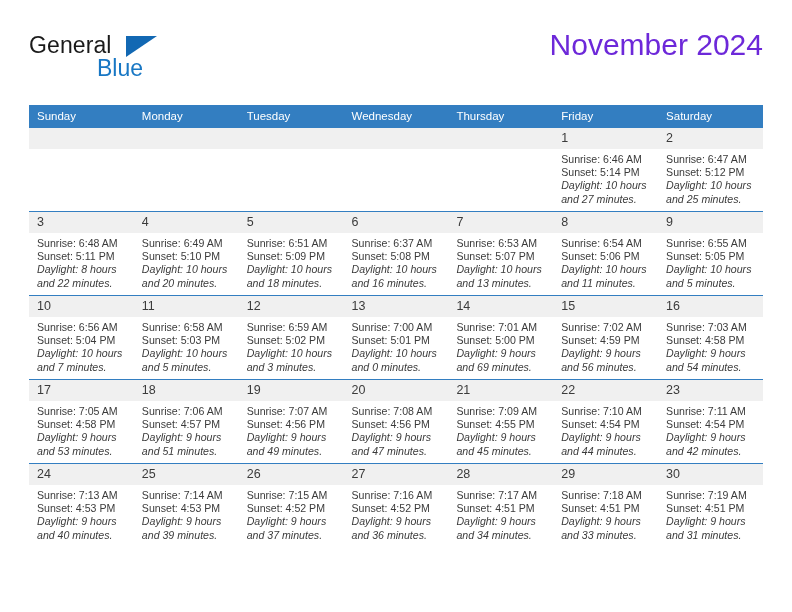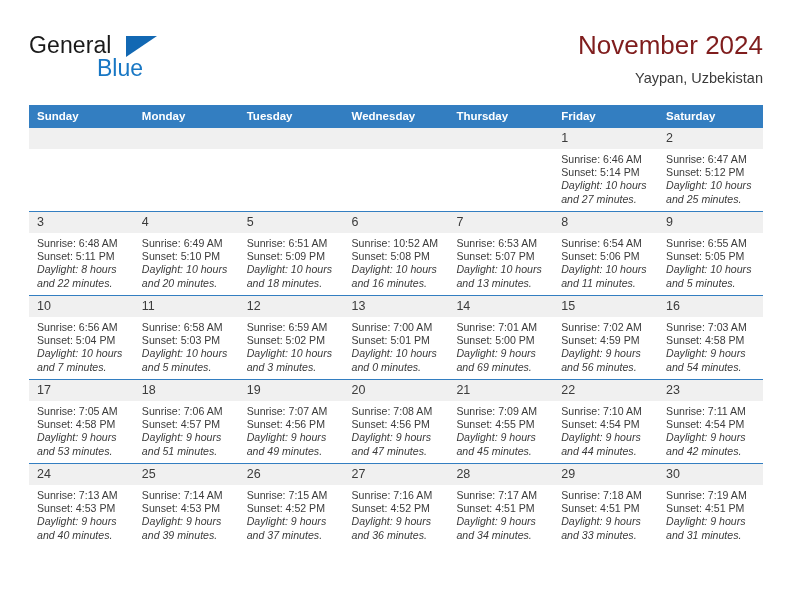--- a/index.html
+++ b/index.html
@@ -64,22 +64,22 @@
     font-family: "Liberation Sans", sans-serif;
   }
 
   .title-block {
     position: absolute;
     right: 0;
     top: 0;
     text-align: right;
   }
   .month-title {
-    font-size: 26px;
-    color: #7f1d1d;
+    font-size: 30px;
+    color: #6d28d9;
     line-height: 34px;
     font-weight: normal;
     white-space: nowrap;
   }
   .location {
     margin-top: 8px;
     font-size: 14.5px;
     color: #3b3b3b;
     line-height: 17px;
     white-space: nowrap;
@@ -91,21 +91,21 @@
     left: 29px;
     top: 105px;
     width: 734px;
     border-collapse: collapse;
     table-layout: fixed;
   }
   .calendar th {
     background: #337ec1;
     color: #ffffff;
     font-size: 11.5px;
-    font-weight: bold;
+    font-weight: normal;
     text-align: left;
     padding: 5px 0 6px 8px;
     height: 12px;
     border: none;
   }
   .calendar td {
     vertical-align: top;
     padding: 0;
     width: 104.85px;
     height: 83px;
@@ -152,21 +152,20 @@
   <div class="top-bar">
 
     <div class="brand">
       <span class="brand-general">General</span>
       <span class="brand-flag"></span>
       <span class="brand-blue">Blue</span>
     </div>
 
     <div class="title-block">
       <div class="month-title">November 2024</div>
-      <div class="location">Yaypan, Uzbekistan</div>
     </div>
 
   </div>
 
   <table class="calendar">
     <thead>
       <tr>
         <th>Sunday</th>
         <th>Monday</th>
         <th>Tuesday</th>
@@ -231,21 +230,21 @@
             <span class="daynum">5</span>
             <div class="cell-body">
               <div>Sunrise: 6:51 AM</div>
               <div>Sunset: 5:09 PM</div>
               <div class="daylight">Daylight: 10 hours and 18 minutes.</div>
             </div>
           </td>
           <td class="">
             <span class="daynum">6</span>
             <div class="cell-body">
-              <div>Sunrise: 10:52 AM</div>
+              <div>Sunrise: 6:37 AM</div>
               <div>Sunset: 5:08 PM</div>
               <div class="daylight">Daylight: 10 hours and 16 minutes.</div>
             </div>
           </td>
           <td class="">
             <span class="daynum">7</span>
             <div class="cell-body">
               <div>Sunrise: 6:53 AM</div>
               <div>Sunset: 5:07 PM</div>
               <div class="daylight">Daylight: 10 hours and 13 minutes.</div>

